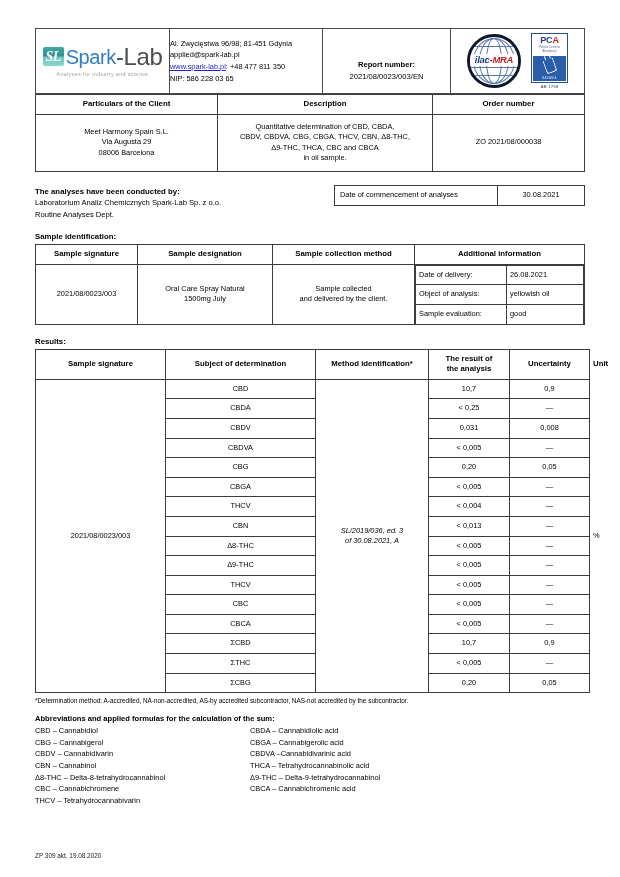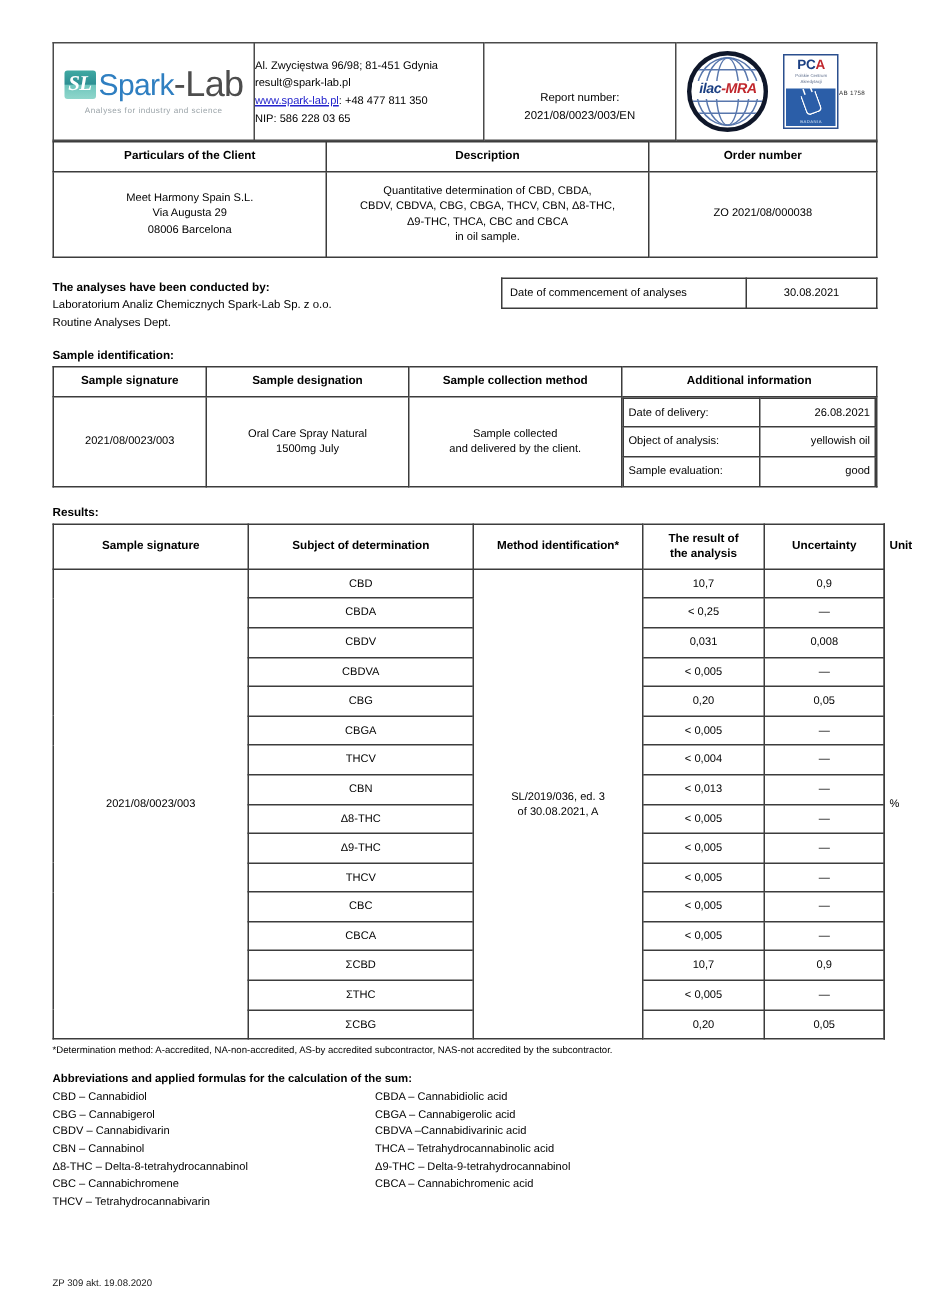--- a/index.html
+++ b/index.html
@@ -71,21 +71,21 @@
     margin-top: 3px;
   }
 
   .contact-line {
     font-size: 7.4px;
     line-height: 11.6px;
     white-space: nowrap;
   }
   .contact-link { color: #2222cc; text-decoration: underline; }
 
-  .report-label { font-size: 7.6px; font-weight: normal; line-height: 12px; margin-top: 19px; }
+  .report-label { font-size: 7.6px; font-weight: bold; line-height: 12px; margin-top: 19px; }
   .report-value { font-size: 7.6px; line-height: 12px; }
 
   .marks-wrap {
     display: flex;
     align-items: center;
     justify-content: center;
     gap: 10px;
   }
   
   .ilac {
@@ -123,21 +123,21 @@
     font-weight: bold;
     font-style: italic;
     color: #1b3f82;
     background: #fff;
     line-height: 12px;
     letter-spacing: -0.3px;
   }
   .ilac-text .red { color: #c0272d; }
 
   
-  .pca-wrap { display: flex; flex-direction: row; align-items: center; }
+  .pca-wrap { display: flex; flex-direction: column; align-items: center; }
   .pca {
     width: 35px;
     border: 1px solid #2b4f8e;
     background: #fff;
   }
   .pca-top { padding: 2px 0 1px; }
   .pca-title {
     font-size: 9px; font-weight: bold; color: #1b3f82;
     letter-spacing: -0.2px; line-height: 9px;
   }
@@ -234,35 +234,35 @@
   .sid-sub { width: 100%; border-collapse: collapse; table-layout: fixed; }
   .sid-sub td {
     border: 0;
     border-bottom: 1px solid #3c3c3c;
     font-size: 7.4px;
     padding: 4px 4px;
     line-height: 10px;
   }
   .sid-sub tr:last-child td { border-bottom: 0; }
   .sid-sub td.k { text-align: left; width: 50%; border-right: 1px solid #3c3c3c; }
-  .sid-sub td.v { text-align: right; }
+  .sid-sub td.v { text-align: left; }
   td.nopad { padding: 0 !important; }
 
   
   .results th.c1 { width: 123px; }
   .results th.c2 { width: 143px; }
   .results th.c3 { width: 106px; }
   .results th.c4 { width: 74px; }
   .results th.c5 { width: 73px; }
   .results th.c6 { width: auto; }
   .results td { padding: 3.2px 2px; font-size: 7.4px; }
   .results td.sigcell, .results td.methcell, .results td.unitcell {
     font-size: 7.4px;
   }
-  .results td.methcell { line-height: 10.4px; }
+  .results td.methcell { line-height: 10.4px; font-style: italic; }
 
   .footnote {
     font-size: 6.4px;
     margin-top: 3px;
     line-height: 9px;
   }
 
   .abbrev-title {
     font-size: 7.6px;
     font-weight: bold;
@@ -298,21 +298,21 @@
           <div class="logo-row">
             <span class="logo-mark">SL</span>
             <span class="logo-spark">Spark</span>
             <span class="logo-lab">-Lab</span>
           </div>
           <div class="logo-tag">Analyses for industry and science</div>
         </div>
       </td>
       <td class="cell-contact">
         <div class="contact-line">Al. Zwycięstwa 96/98; 81-451 Gdynia</div>
-        <div class="contact-line">result@spark-lab.pl</div>
+        <div class="contact-line">applied@spark-lab.pl</div>
         <div class="contact-line"><span class="contact-link">www.spark-lab.pl</span><span>: +48 477 811 350</span></div>
         <div class="contact-line">NIP: 586 228 03 65</div>
       </td>
       <td class="cell-report">
         <div class="report-label">Report number:</div>
         <div class="report-value">2021/08/0023/003/EN</div>
       </td>
       <td class="cell-marks">
         <div class="marks-wrap">
           <div class="ilac">

